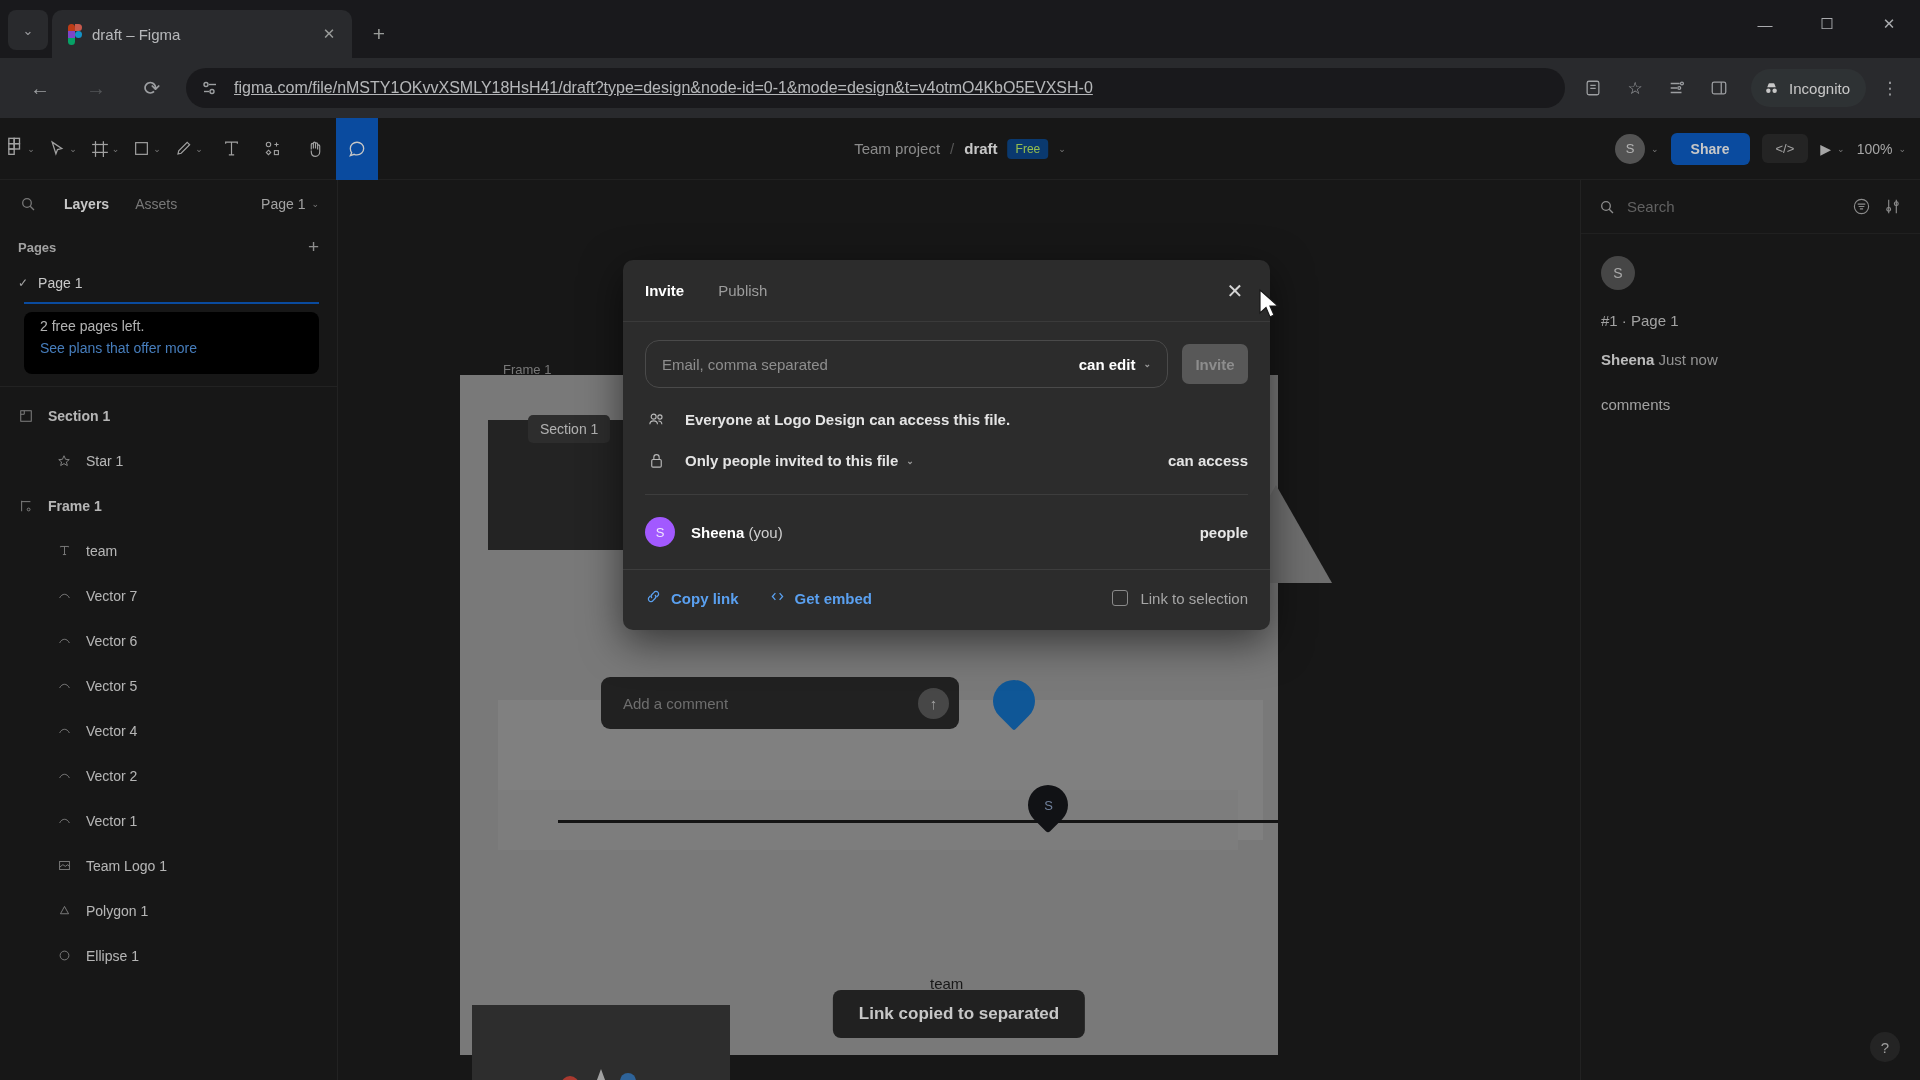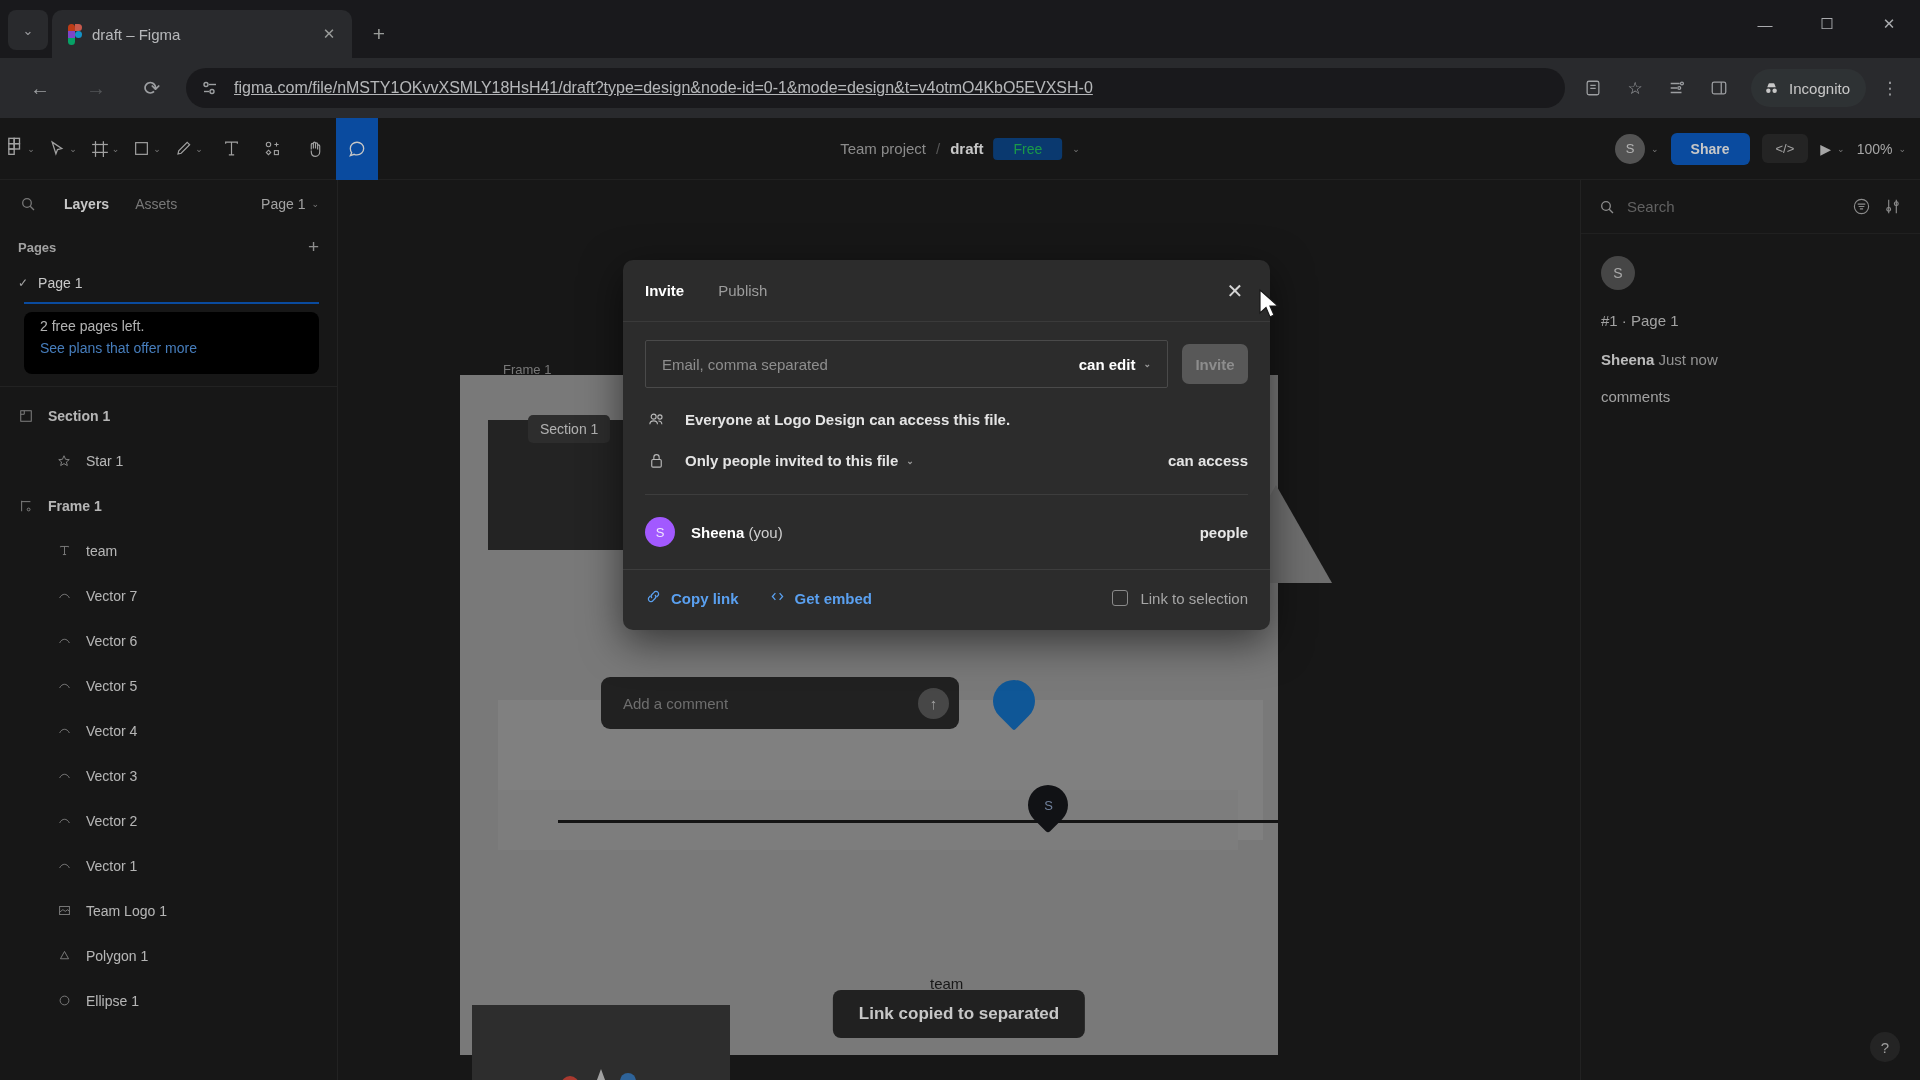--- a/index.html
+++ b/index.html
@@ -91,22 +91,22 @@
   }
   .tool.active { background: #0d61cc; color: #fff; }
   .caret { font-size: 9px; color: #9b9b9b; }
   .doc-title {
     position: absolute; left: 50%; transform: translateX(-50%);
     display: flex; align-items: center; gap: 10px; font-size: 15px;
   }
   .dt-team { color: #b3b3b3; }
   .dt-sep { color: #6e6e6e; }
   .dt-name { color: #ffffff; font-weight: 600; }
-  .free-badge { background: #0d4a8f; color: #22c55e; font-size: 14px;
-                padding: 3px 20px; border-radius: 4px; }
+  .free-badge { background: #0d4a8f; color: #bef264; font-size: 12px;
+                padding: 3px 8px; border-radius: 4px; }
   .toolbar-right { position: absolute; right: 14px; display: flex;
                    align-items: center; gap: 12px; }
   .avatar-top { width: 30px; height: 30px; border-radius: 50%;
                 background: #6b6b6b; color: #e4e4e4; font-size: 13px;
                 display: flex; align-items: center; justify-content: center; }
   .share-btn { background: #0d61cc; color: #fff; font-size: 14px; font-weight: 600;
                padding: 8px 20px; border-radius: 6px; }
   .code-pill { background: #2f2f2f; color: #d0d0d0; border-radius: 6px;
                padding: 7px 14px; font-size: 13px; }
   .zoom-label { color: #d5d5d5; font-size: 14px; display: flex; align-items: center; gap: 6px; }
@@ -183,39 +183,39 @@
                  background: #1e1e1e; border-left: 1px solid #2c2c2c; }
   .rp-search { display: flex; align-items: center; height: 54px; padding: 0 18px; gap: 12px;
                border-bottom: 1px solid #2a2a2a; }
   .rp-search-ph { flex: 1; color: #7d7d7d; font-size: 15px; }
   .rp-ico { color: #b4b4b4; font-size: 15px; display:flex; align-items:center; justify-content:center; }
   .comment-card { padding: 22px 20px; }
   .cc-avatar { width: 34px; height: 34px; border-radius: 50%; background: #5a5a5a;
                color: #d8d8d8; font-size: 14px; display: flex; align-items: center;
                justify-content: center; margin-bottom: 22px; }
   .cc-meta { font-size: 15px; color: #cfcfcf; margin-bottom: 22px; }
-  .cc-author { font-size: 15px; color: #f0f0f0; font-weight: 600; margin-bottom: 20px; }
+  .cc-author { font-size: 15px; color: #f0f0f0; font-weight: 600; margin-bottom: 28px; }
   .cc-author em { font-style: normal; font-weight: 400; color: #bcbcbc; }
   .cc-body { font-size: 15px; color: #cfcfcf; }
 
   
   .overlay { position: absolute; left: 0; top: 0; width: 1920px; height: 1080px;
              background: rgba(0,0,0,0.22); z-index: 20; }
   .modal { position: absolute; left: 623px; top: 260px; width: 647px;
            background: #2c2c2c; border-radius: 10px; z-index: 21;
            box-shadow: 0 12px 40px rgba(0,0,0,.55); overflow: hidden; }
   .modal-head { height: 62px; display: flex; align-items: center; padding: 0 22px;
                 gap: 34px; border-bottom: 1px solid #3a3a3a; position: relative; }
   .m-tab { font-size: 15px; color: #9d9d9d; }
   .m-tab.active { color: #ffffff; font-weight: 600; }
   .m-close { position: absolute; right: 22px; top: 18px; width: 26px; height: 26px;
              color: #d6d6d6; font-size: 20px; display: flex; align-items: center; justify-content: center; }
   .modal-body { padding: 18px 22px 0; }
   .invite-row { display: flex; align-items: center; gap: 14px; }
-  .invite-field { flex: 1; height: 48px; border: 1px solid #4a4a4a; border-radius: 2px;
+  .invite-field { flex: 1; height: 48px; border: 1px solid #4a4a4a; border-radius: 14px;
                   display: flex; align-items: center; padding: 0 16px; }
   .if-ph { flex: 1; color: #8e8e8e; font-size: 15px; }
   .if-perm { color: #ffffff; font-size: 15px; font-weight: 600; display: flex;
              align-items: center; gap: 8px; }
   .invite-btn { width: 66px; height: 40px; border-radius: 7px; background: #585858;
                 color: #8d8d8d; font-size: 15px; font-weight: 600;
                 display: flex; align-items: center; justify-content: center; }
   .mrow { display: flex; align-items: center; gap: 18px; padding: 22px 0 0; }
   .mrow-ico { width: 22px; color: #b9b9b9; display: flex; align-items: center; justify-content: center; }
   .mrow-text { font-size: 15px; color: #e4e4e4; font-weight: 600; display:flex; align-items:center; gap:8px; }
@@ -502,28 +502,20 @@
               </svg>
             </span>
             <span>Vector 4</span>
           </div>
           <div class="layer-row indent">
             <span class="layer-ico">
               <svg viewBox="0 0 16 16" width="13" height="13" fill="none" stroke="currentColor" stroke-width="1.1">
                 <path d="M2 11c3-6 9-6 12 0"></path>
               </svg>
             </span>
-            <span>Vector 3</span>
-          </div>
-          <div class="layer-row indent">
-            <span class="layer-ico">
-              <svg viewBox="0 0 16 16" width="13" height="13" fill="none" stroke="currentColor" stroke-width="1.1">
-                <path d="M2 11c3-6 9-6 12 0"></path>
-              </svg>
-            </span>
             <span>Vector 2</span>
           </div>
           <div class="layer-row indent">
             <span class="layer-ico">
               <svg viewBox="0 0 16 16" width="13" height="13" fill="none" stroke="currentColor" stroke-width="1.1">
                 <path d="M2 11c3-6 9-6 12 0"></path>
               </svg>
             </span>
             <span>Vector 1</span>
           </div>

